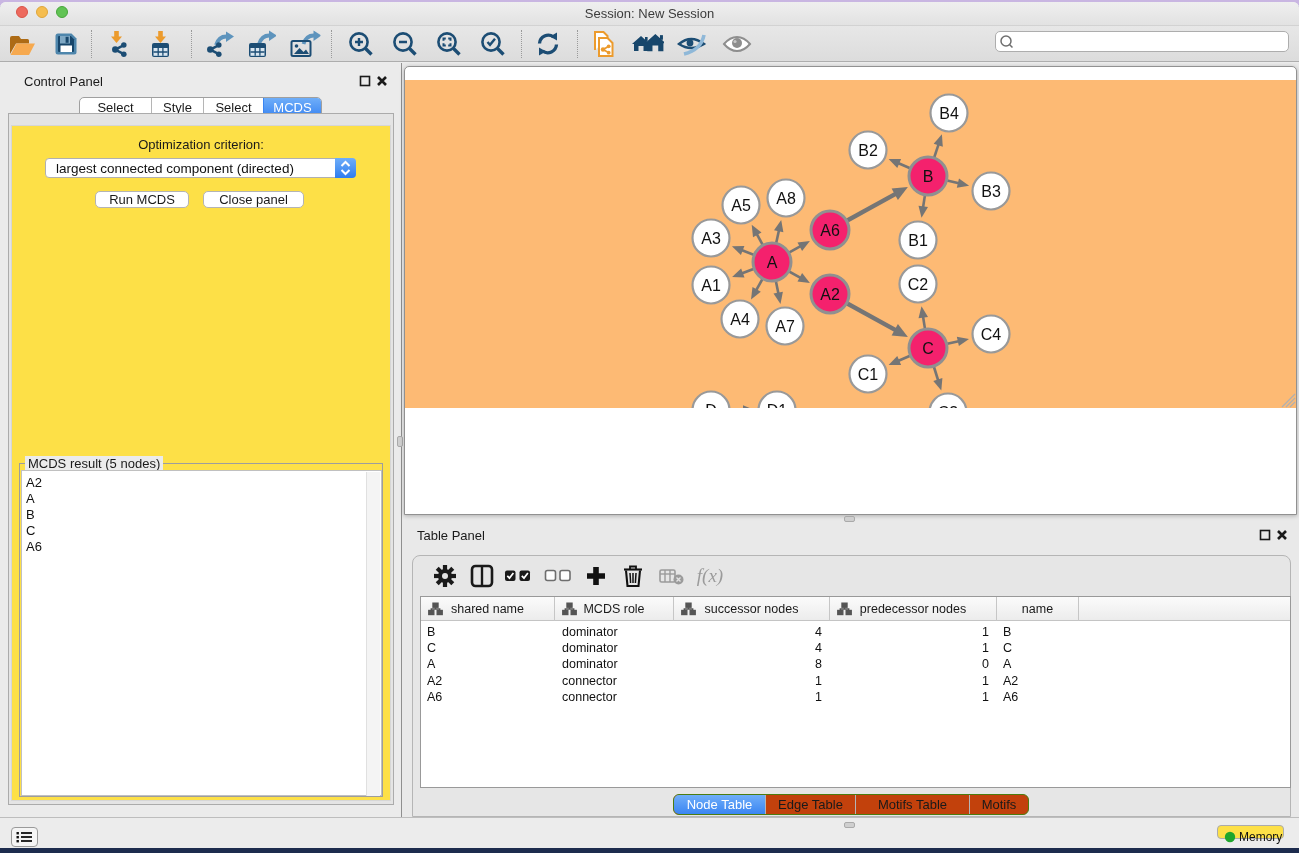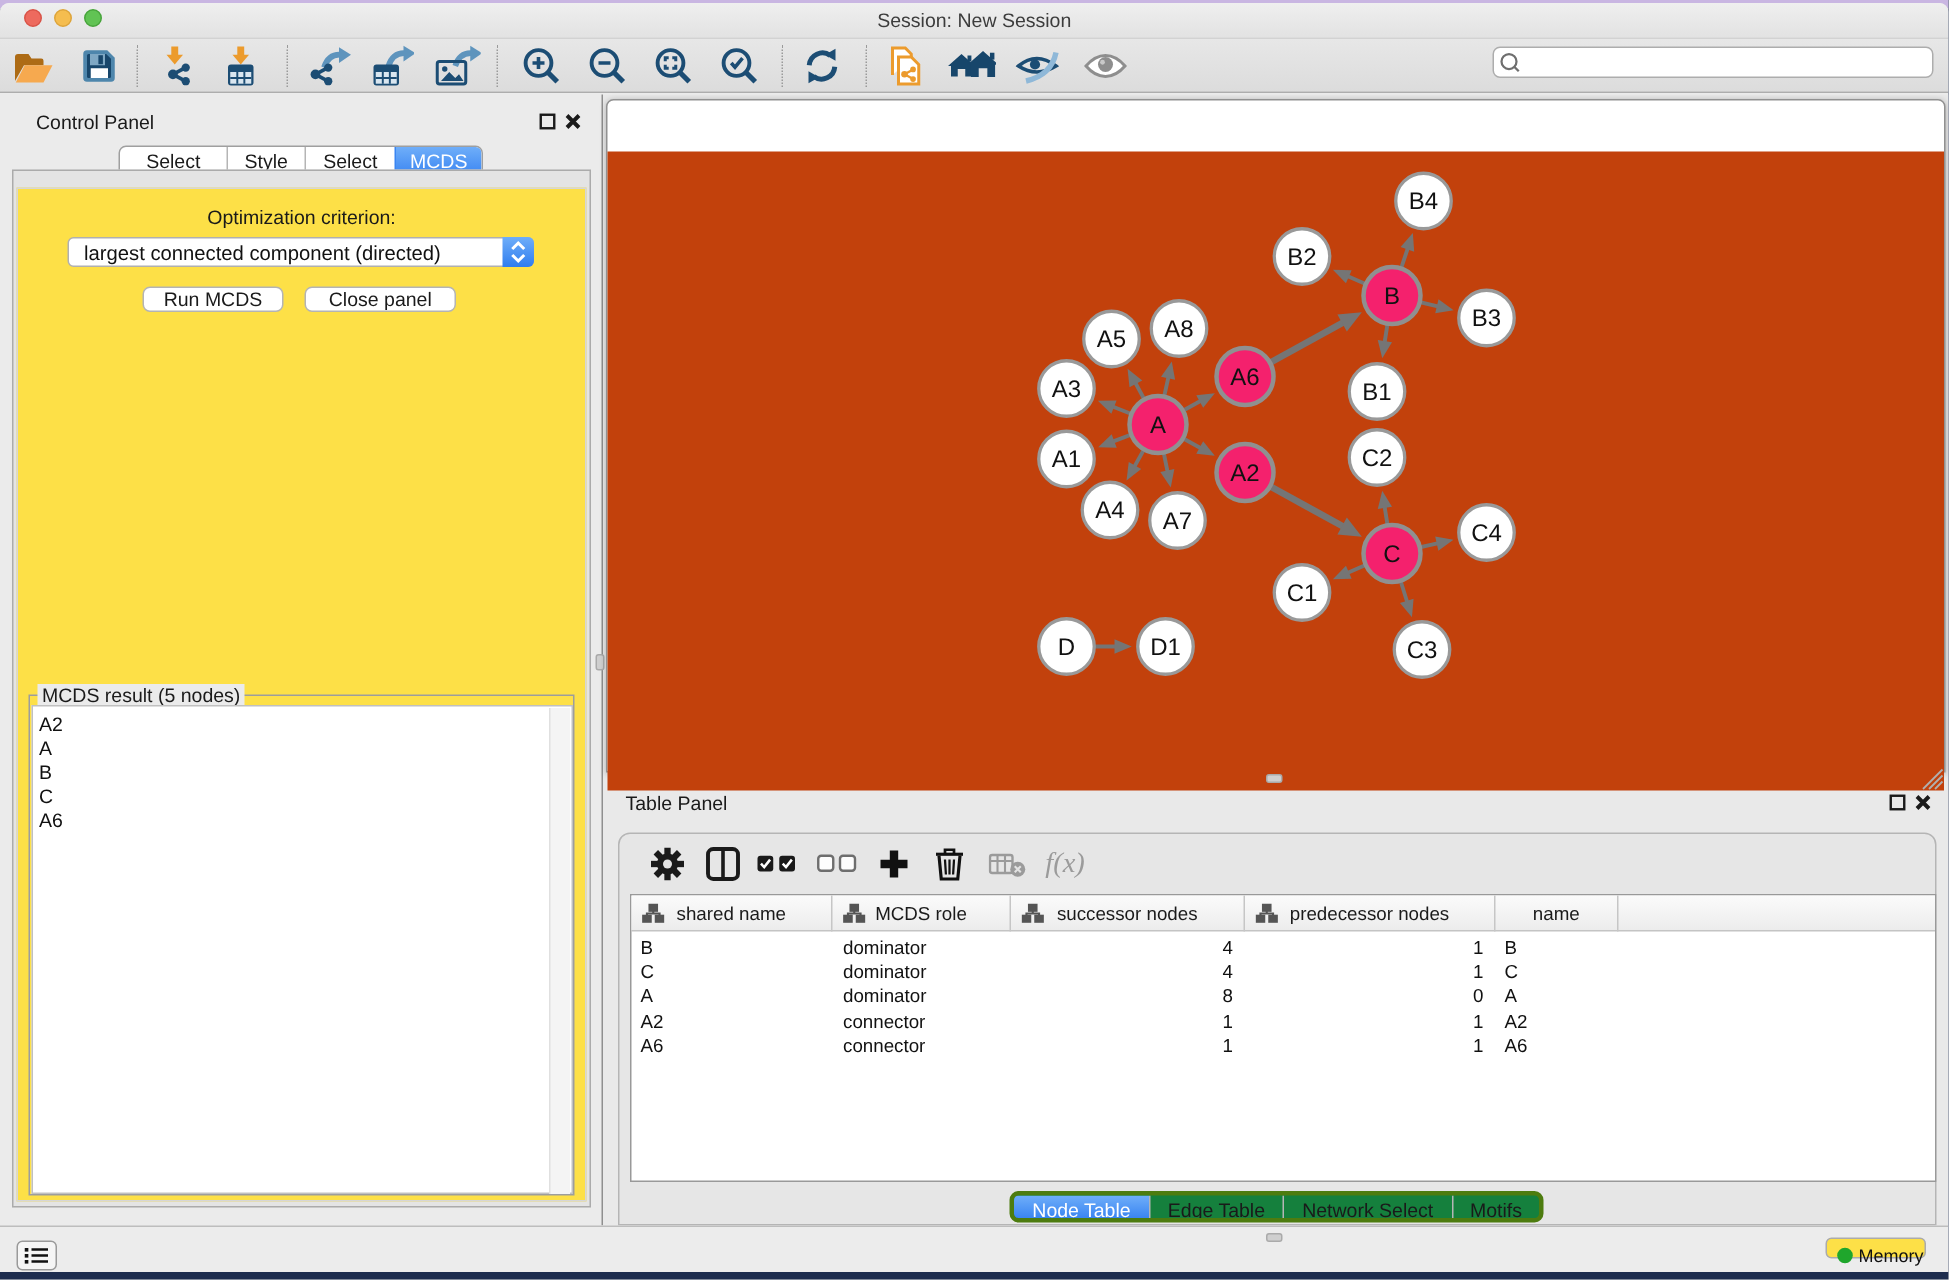--- a/index.html
+++ b/index.html
@@ -24,29 +24,29 @@
 .cinner{position:absolute;left:2px;top:11px;width:380px;height:676px;background:#fde047;border:1px solid #d6d6d6}
 .btn{position:absolute;background:#fff;border:1px solid #b4b4b4;border-radius:5px;font-size:13px;text-align:center;color:#1a1a1a}
 .fieldset{position:absolute;border:1px solid #9d9d9d}
 .flabel{position:absolute;left:5px;top:-8px;background:#ebebeb;padding:0 3px;font-size:13px;color:#1a1a1a}
 .listbox{position:absolute;background:#fff;border:1px solid #c0c0c0;font-size:13px;color:#111}
 .li{padding-left:4px;height:16px;line-height:16px}
 .scrtrack{position:absolute;right:1px;top:1px;width:14px;background:#f4f4f4;border-left:1px solid #e0e0e0}
 .netwin{position:absolute;left:404px;top:3px;width:893px;height:449px;background:#fff;border:1px solid #919191;border-radius:5px 5px 0 0;box-shadow:0 1px 4px rgba(0,0,0,0.25)}
 .nettb{position:absolute;left:0;top:0;width:100%;height:21px;background:linear-gradient(#f2f2f2,#dcdcdc);border-bottom:1px solid #aeaeae;border-radius:5px 5px 0 0}
 .nettl{position:absolute;top:5px;width:11px;height:11px;border-radius:50%}
-.canvas{position:absolute;left:0;top:34px;width:891px;height:426px;background:#c2410c;overflow:hidden}
+.canvas{position:absolute;left:0;top:13px;width:891px;height:328px;background:#fdba74;overflow:hidden}
 .tpanel{position:absolute;left:404px;top:454px;width:895px;height:300px}
 .tpbox{position:absolute;left:8px;top:38px;width:879px;height:262px;background:#e6e6e6;border:1px solid #b5b5b5;border-radius:8px 8px 0 0}
 .tbl{position:absolute;left:7px;top:40px;width:871px;height:192px;background:#fff;border:1px solid #999}
 .thead{position:absolute;left:0;top:0;width:100%;height:24px;background:linear-gradient(#fbfbfb,#ececec);border-bottom:1px solid #c4c4c4}
 .th{position:absolute;top:0;height:24px;border-right:1px solid #c6c6c6;font-size:12.5px;color:#1a1a1a;text-align:center;line-height:24px}
 .th svg{position:absolute;left:7px;top:5px}
 .td{position:absolute;font-size:12.5px;color:#111;height:16px;line-height:16px}
-.btabs{position:absolute;display:flex;border:3px solid #4d7c0f;border-radius:6px;overflow:hidden;background:#15803d;height:21px}
+.btabs{position:absolute;display:flex;border:1px solid #4d7c0f;border-radius:6px;overflow:hidden;background:#c2410c;height:21px}
 .btab{font-size:13px;color:#1a1a1a;text-align:center;padding:2px 0;border-left:1px solid #b5b5b5}
 .btab:first-child{border-left:none}
 .btab.sel{background:linear-gradient(#6FAEF9,#3A85F2);color:#fff}
 .status{position:absolute;left:0;top:815px;width:100%;height:31px;background:#ececec;border-top:1px solid #bdbdbd}
 </style></head>
 <body>
 <div class="purple"></div>
 <div class="win">
   <div class="titlebar">
     <div class="tl" style="left:16px;background:#ED6A5E;border:1px solid #D95448"></div>
@@ -524,21 +524,21 @@
             <div class="td" style="left:582px;top:76px">A2</div>
             <div class="td" style="left:6px;top:92px">A6</div>
             <div class="td" style="left:141px;top:92px">connector</div>
             <div class="td" style="left:253px;width:148px;text-align:right;top:92px">1</div>
             <div class="td" style="left:409px;width:159px;text-align:right;top:92px">1</div>
             <div class="td" style="left:582px;top:92px">A6</div>
           </div>
           <div class="btabs" style="left:260px;top:238px;width:356px">
             <div class="btab sel" style="width:91px">Node Table</div>
             <div class="btab" style="width:90px">Edge Table</div>
-            <div class="btab" style="width:114px">Network Select</div>
+            <div class="btab" style="width:114px">Motifs Table</div>
             <div class="btab" style="width:59px">Motifs</div>
           </div>
         </div>
       </div>
   </div>
   <div class="status">
 <div style="position:absolute;left:844px;top:4px;width:11px;height:6px;background:#cfcfcf;border:1px solid #aaa;border-radius:2px"></div>
 <div style="position:absolute;left:11px;top:9px;width:27px;height:20px;background:#f5f5f5;border:1px solid #9a9a9a;border-radius:4px">
 <svg width="25" height="18">
           <g stroke="#111" stroke-width="1.8">

